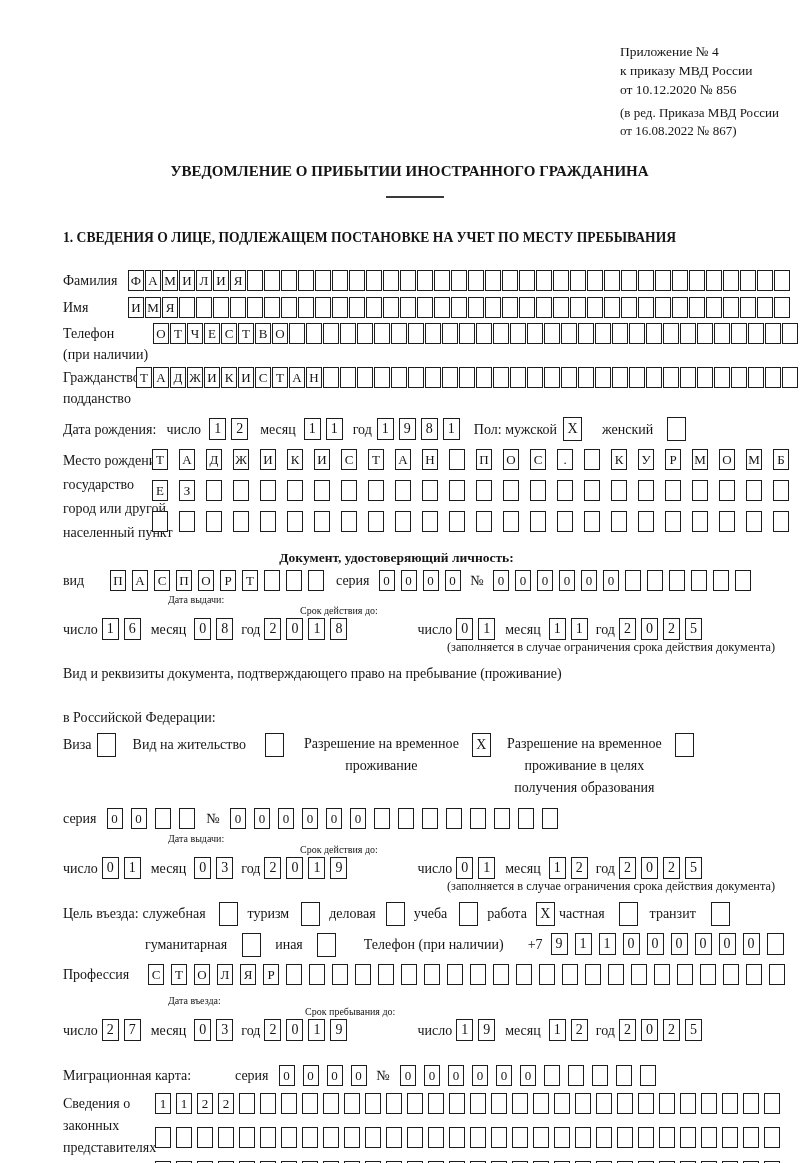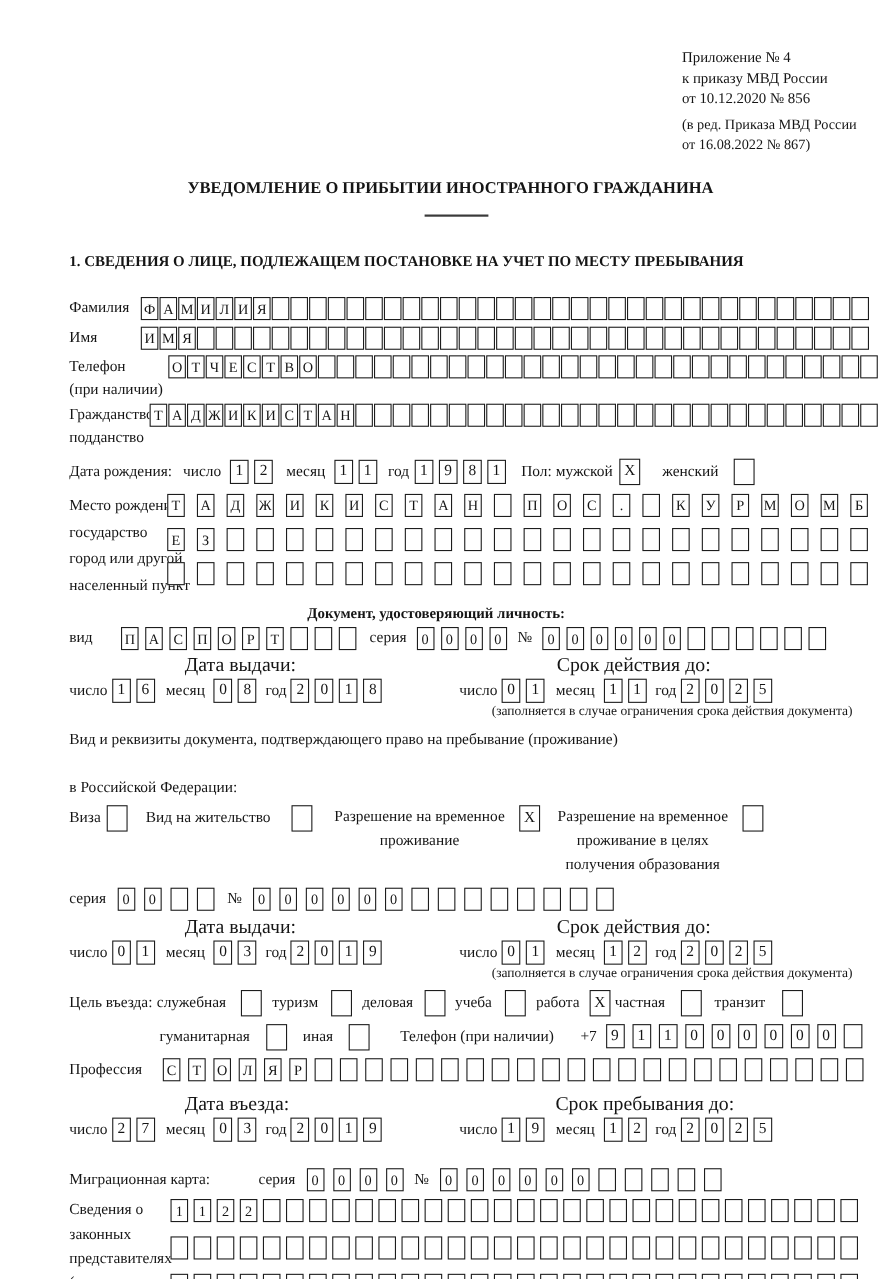--- a/index.html
+++ b/index.html
@@ -36,21 +36,21 @@
   .annex { margin-left:557px; }
   .form-label { text-align:right; margin:24px 35px 0 0; font-size:14.5px; font-weight:bold; letter-spacing:.5px; }
   .title { position:relative; left:-22px; margin-top:20px; text-align:center;
            font-size:15px; font-weight:bold; line-height:22px; }
   .title-underline { display:inline-block; width:58px; border-bottom:2.5px solid #3a3a3a; margin-left:10px; }
   .section-heading { margin-top:26px; font-size:13.6px; font-weight:bold; white-space:nowrap; }
 
   .center-bold { text-align:center; font-size:13.5px; font-weight:bold; margin-right:70px; }
 
   .note { font-size:12.3px; text-align:right; margin-right:25px; }
-  .dates-head { display:flex; font-size:18px; font-weight:normal; }
+  .dates-head { display:flex; font-size:10px; font-weight:normal;flex-direction:column; }
   .opt { display:flex; align-items:flex-start; gap:5px; }
   .opt-label-center { text-align:center; font-size:14px; line-height:22px; white-space:nowrap; }
 </style>
 </head>
 <body>
 
 <div class="page">
 
   <div class="annex">
     <div class="t13">Приложение № 4</div>

